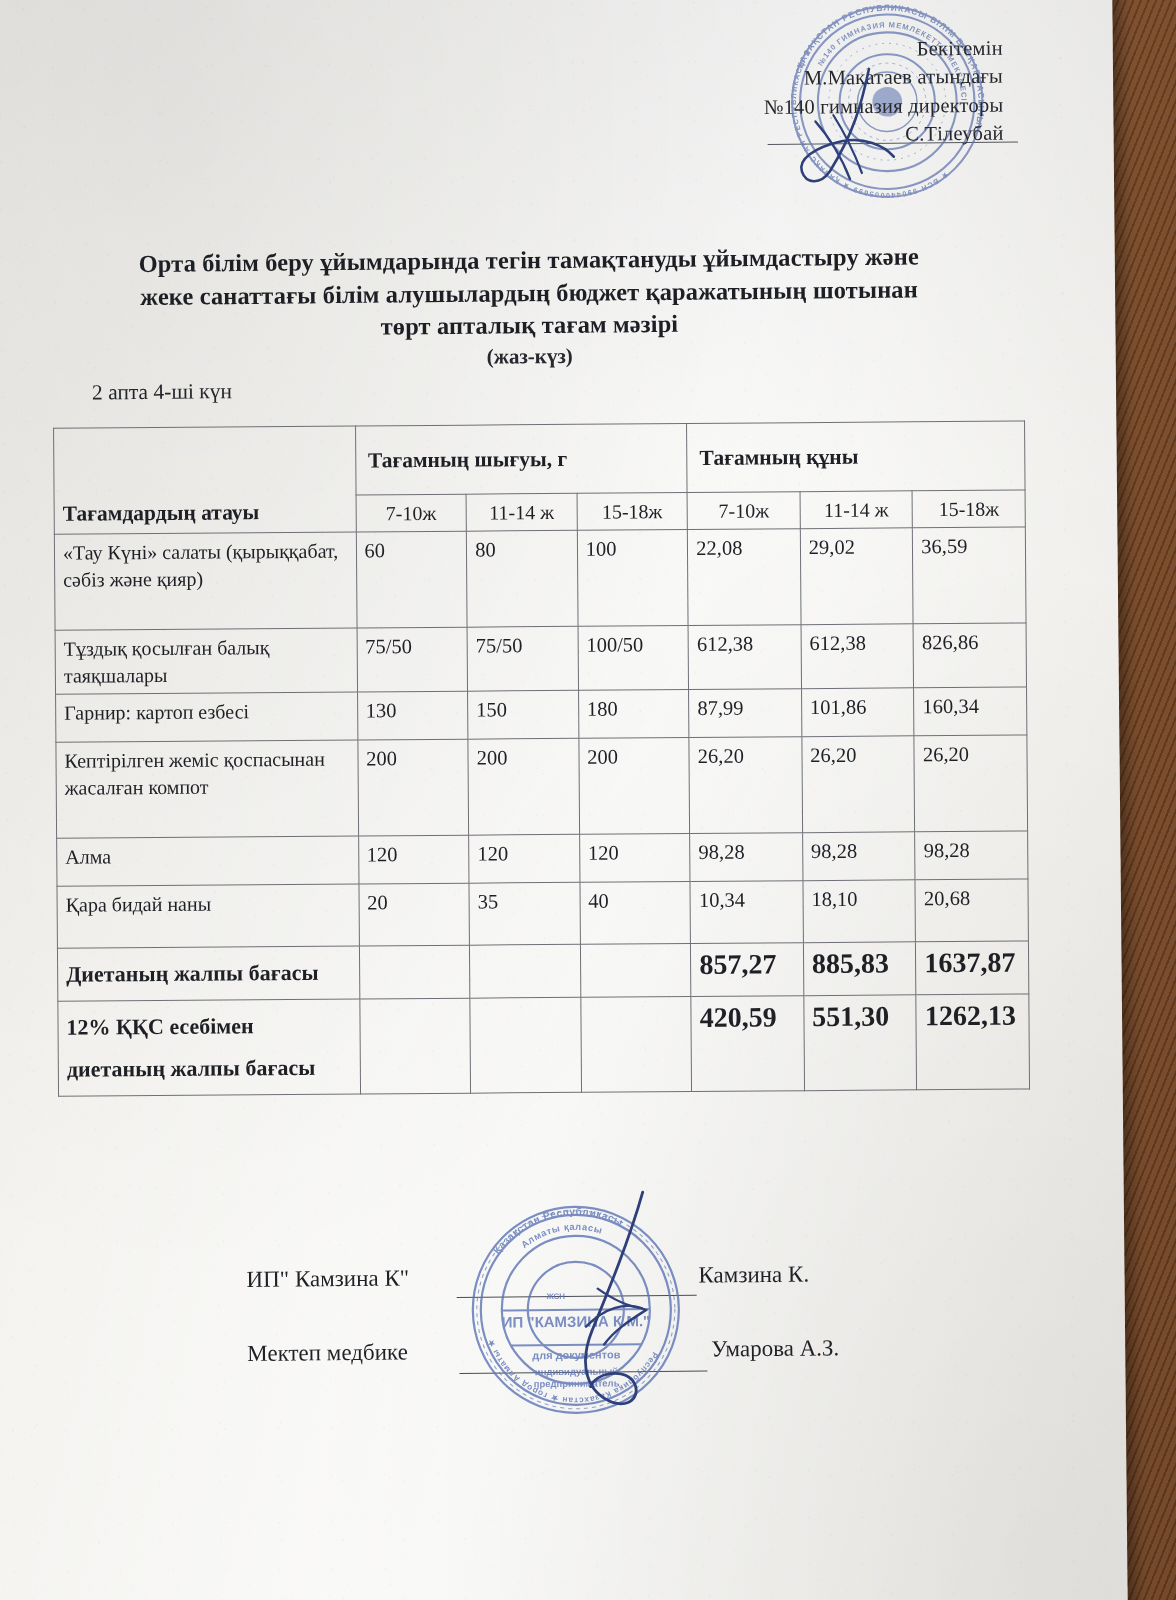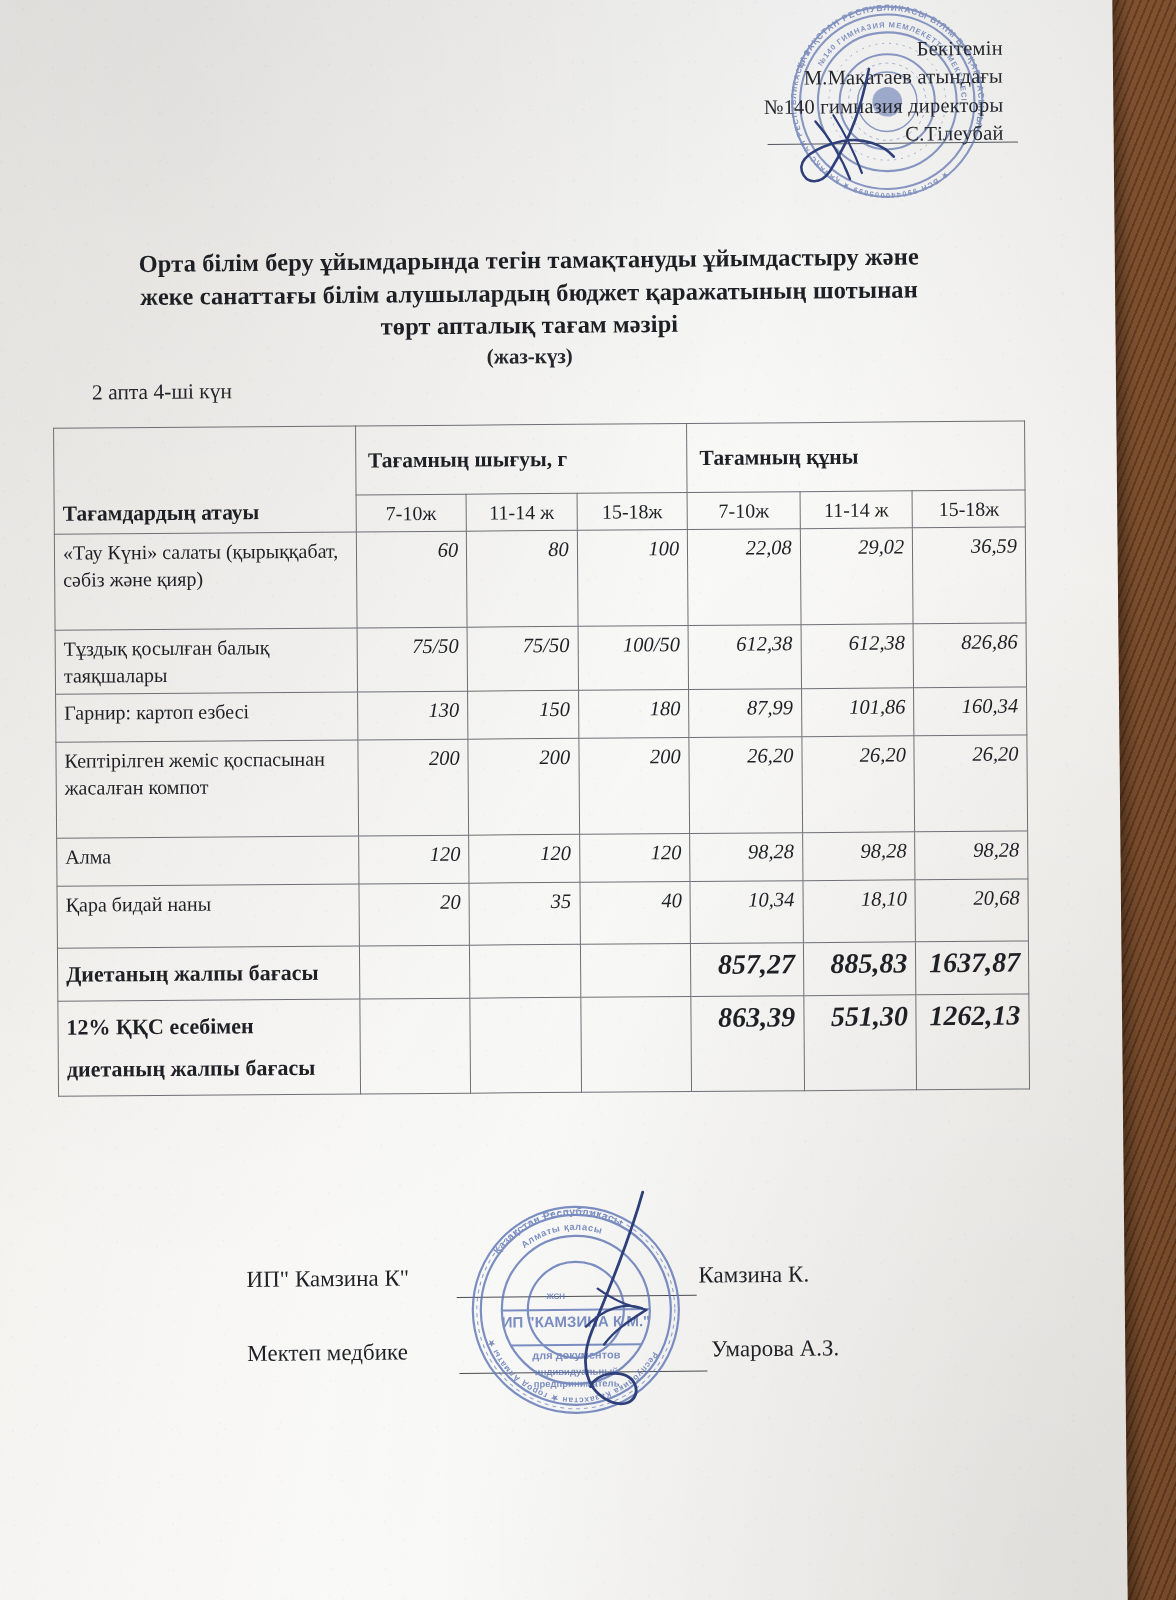--- a/index.html
+++ b/index.html
@@ -118,21 +118,21 @@
   .col-n{width:110px;}
   .col-p{width:112px;}
 
   .hdr-top td, .hdr-top th{height:58px;}
   th.grp{font-size:21.5px; text-align:left; padding-left:12px; vertical-align:middle;}
   th.namecell{
     vertical-align:bottom; font-size:21.5px; text-align:left;
     padding-bottom:6px;
   }
   th.sub{ text-align:center; font-weight:normal; font-size:20px; vertical-align:middle;}
-  td.num{ text-align:right; font-size:20.5px;font-style:italic;}
+  td.num{ text-align:left; font-size:20.5px;}
   td.dish{ font-size:20px; }
   tr.total td{ font-weight:bold; font-size:22px; line-height:1.9; }
   tr.total td.num{ font-size:28px; vertical-align:top; line-height:1.15;}
   .r-tall{height:96px;}
   .r-mid{height:62px;}
   .r-short{height:48px;}
 
   
   .sigs{
     position:absolute; top:1278px; left:0; width:1100px;
@@ -310,21 +310,21 @@
             <td class="num"></td>
             <td class="num">857,27</td>
             <td class="num">885,83</td>
             <td class="num">1637,87</td>
           </tr>
           <tr class="total">
             <td>12% ҚҚС есебімен диетаның жалпы бағасы</td>
             <td class="num"></td>
             <td class="num"></td>
             <td class="num"></td>
-            <td class="num">863,39</td>
+            <td class="num">420,59</td>
             <td class="num">551,30</td>
             <td class="num">1262,13</td>
           </tr>
         </tbody>
       </table>
     </div>
 
     <svg class="stamp-bottom" viewBox="0 0 230 230">
       <defs>
         <path id="bOut" d="M115,115 m-95,0 a95,95 0 1,1 190,0 a95,95 0 1,1 -190,0"></path>

